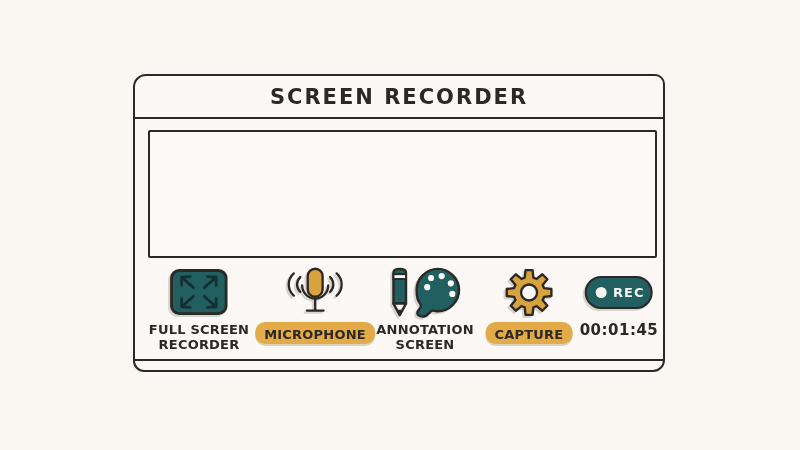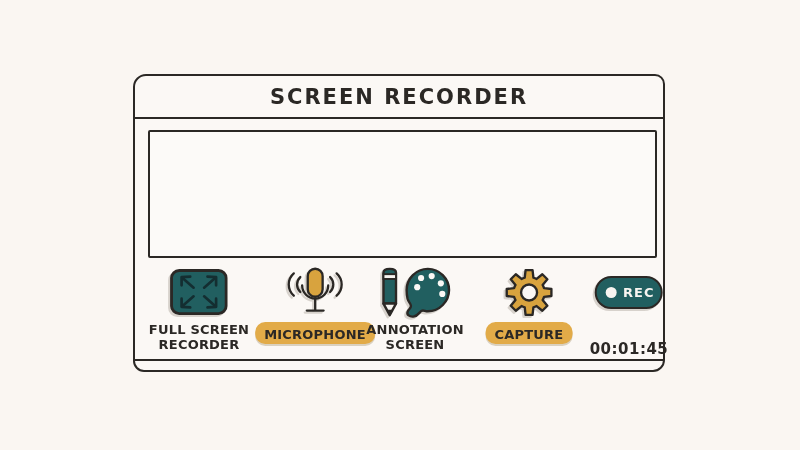--- a/index.html
+++ b/index.html
@@ -87,21 +87,21 @@
   }
   .rec-dot{
     width:11px;height:11px;border-radius:50%;
     background:#f7f4f0;flex:0 0 auto;
   }
   .rec-text{
     color:#f7f4f0;
     font-size:13px;font-weight:700;letter-spacing:1px;
   }
   .timer{
-    margin-top:23px;
+    margin-top:4px;
     font-size:15px;font-weight:700;letter-spacing:0.5px;
   }
 </style>
 </head>
 <body>
 
 <div class="stage">
   <div class="window">
 
     <div class="titlebar">
@@ -145,21 +145,21 @@
               <path d="M18 22 a14 14 0 0 0 28 0"></path>
               <path d="M32 36 L32 48"></path>
               <path d="M23 49 L41 49"></path>
             </g>
             <rect x="24" y="4" width="16" height="30" rx="8" fill="#d8a33e" stroke="#2b2825" stroke-width="2.5"></rect>
           </svg>
         </div>
         <div class="tool-label pill">MICROPHONE</div>
       </div>
 
-      <div class="tool" style="left:280px">
+      <div class="tool" style="left:290px">
         <div class="icon-box">
           <svg width="76" height="54" viewBox="0 0 78 56">
             <g>
               <path d="M6 8 Q6 4 12.5 4 Q19 4 19 8 L19 40 L6 40 Z" fill="#215f60" stroke="#2b2825" stroke-width="2.5" stroke-linejoin="round"></path>
               <rect x="6" y="9.5" width="13" height="5" fill="#f7f4f0" stroke="#2b2825" stroke-width="2"></rect>
               <path d="M6 40 L19 40 L12.5 52 Z" fill="#f7f4f0" stroke="#2b2825" stroke-width="2.5" stroke-linejoin="round"></path>
               <path d="M10.4 46.5 L14.6 46.5 L12.5 52 Z" fill="#2b2825"></path>
             </g>
             <g>
               <path d="M52 4 C64 4 74 14 74 26 C74 38 64 48 52 48 C49 48 47.5 46.5 45.5 47.5 C43 49 42 53 37 53.5 C33 54 30 51.5 31 48.5 C31.8 46 34.5 45.2 34.5 42.5 C34.5 40 32 38.5 31 35 C30.2 31.8 30 29 30 26 C30 14 40 4 52 4 Z" fill="#215f60" stroke="#2b2825" stroke-width="2.5" stroke-linejoin="round"></path>
@@ -180,21 +180,21 @@
       <div class="tool" style="left:394px">
         <div class="icon-box">
           <svg width="49" height="49" viewBox="0 0 52 52">
             <path d="M41.9 21.4 L49.7 22.3 L49.7 29.7 L41.9 30.6 A16.5 16.5 0 0 1 40.4 34.0 L45.4 40.1 L40.1 45.4 L34.0 40.4 A16.5 16.5 0 0 1 30.6 41.9 L29.7 49.7 L22.3 49.7 L21.4 41.9 A16.5 16.5 0 0 1 18.0 40.4 L11.9 45.4 L6.6 40.1 L11.6 34.0 A16.5 16.5 0 0 1 10.1 30.6 L2.3 29.7 L2.3 22.3 L10.1 21.4 A16.5 16.5 0 0 1 11.6 18.0 L6.6 11.9 L11.9 6.6 L18.0 11.6 A16.5 16.5 0 0 1 21.4 10.1 L22.3 2.3 L29.7 2.3 L30.6 10.1 A16.5 16.5 0 0 1 34.0 11.6 L40.1 6.6 L45.4 11.9 L40.4 18.0 A16.5 16.5 0 0 1 41.9 21.4 Z" fill="#d8a33e" stroke="#2b2825" stroke-width="2.5" stroke-linejoin="round"></path>
             <circle cx="26" cy="26" r="8.5" fill="#fbf8f5" stroke="#2b2825" stroke-width="2.5"></circle>
           </svg>
         </div>
         <div class="tool-label pill">CAPTURE</div>
       </div>
 
-      <div class="tool" style="left:494px">
+      <div class="tool" style="left:484px">
         <div class="icon-box" style="height:54px">
           <div class="rec-pill">
             <span class="rec-dot"></span>
             <span class="rec-text">REC</span>
           </div>
         </div>
         <div class="tool-label timer">00:01:45</div>
       </div>
 
     </div>

